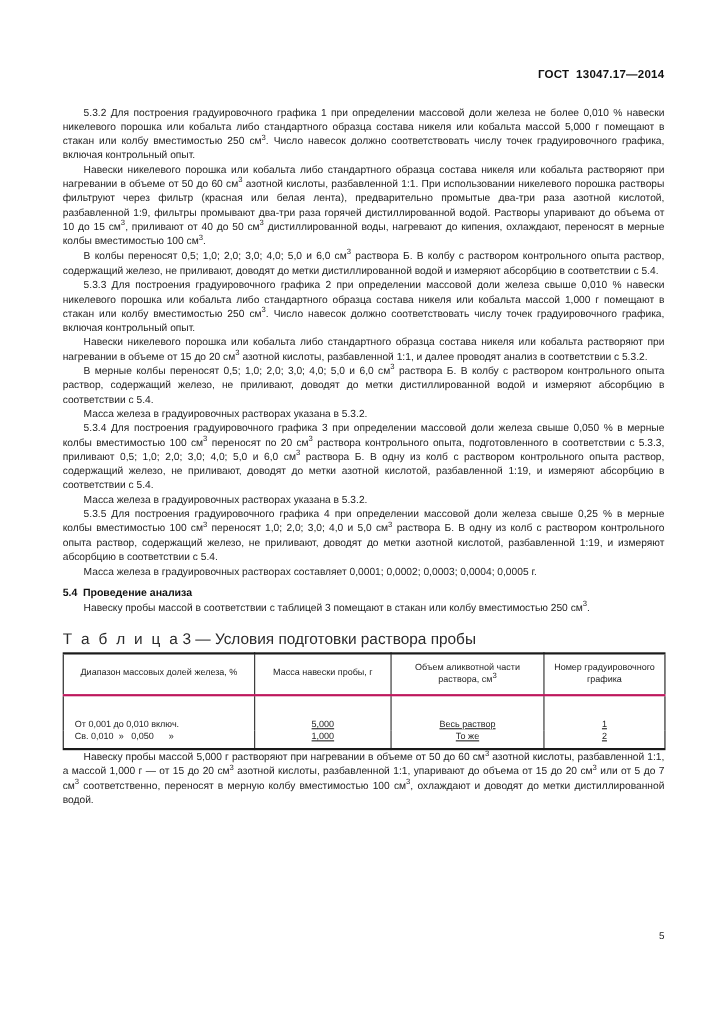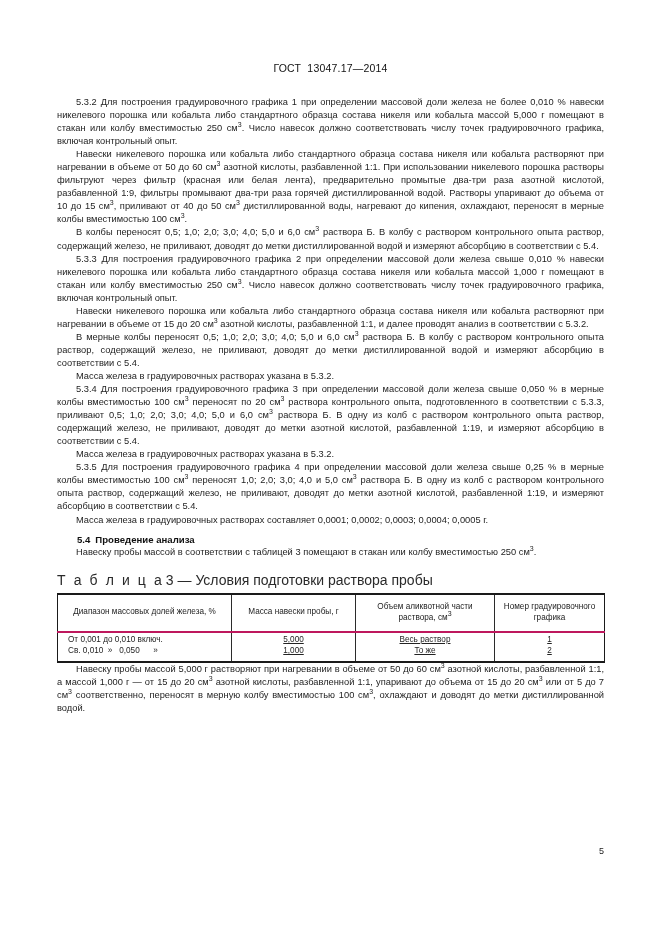--- a/index.html
+++ b/index.html
@@ -24,23 +24,23 @@
   }
   .content {
     position: absolute;
     left: 57px;
     top: 62px;
     width: 547px;
   }
 
   
   .doc-header {
-    text-align: center;
+    text-align: right;
     font-size: 10.5px;
-    font-weight: normal;
+    font-weight: bold;
     letter-spacing: 0.2px;
     color: #111;
     margin: 0 0 22px 0;
     white-space: pre;
   }
 
   
   p.body-par {
     margin: 0;
     font-size: 9.3px;
@@ -69,21 +69,21 @@
   }
 
   
   h2.section-head {
     margin: 6px 0 0 0;
     font-size: 9.6px;
     font-weight: bold;
     line-height: 13px;
     color: #111;
   }
-  h2.section-head .num { margin-right: 5px; margin-left: 20px; }
+  h2.section-head .num { margin-right: 5px; }
 
   
   .table-caption {
     margin: 16px 0 7px 0;
     font-size: 14px;
     color: #2a2a2a;
     line-height: 11px;
   }
   .table-caption .t-word {
     letter-spacing: 2.1px;
@@ -118,21 +118,21 @@
     border: none;
   }
   table.data-table tbody td {
     padding: 0;
     line-height: 11.6px;
     height: 11.6px;
     vertical-align: middle;
     border-left: 1px solid #2b2b2b;
     border-right: 1px solid #2b2b2b;
   }
-  table.data-table tbody tr:first-child td { padding-top: 1px; }
+  table.data-table tbody tr:first-child td { padding-top: 20px; }
   table.data-table tbody tr:last-child  td { padding-bottom: 4px; }
   table.data-table tbody tr:last-child {
     border-bottom: 2px solid #1a1a1a;
   }
   
   table.data-table th:first-child,
   table.data-table td:first-child { border-left: 1px solid #1a1a1a; }
   table.data-table th:last-child,
   table.data-table td:last-child  { border-right: 1px solid #1a1a1a; }
 

